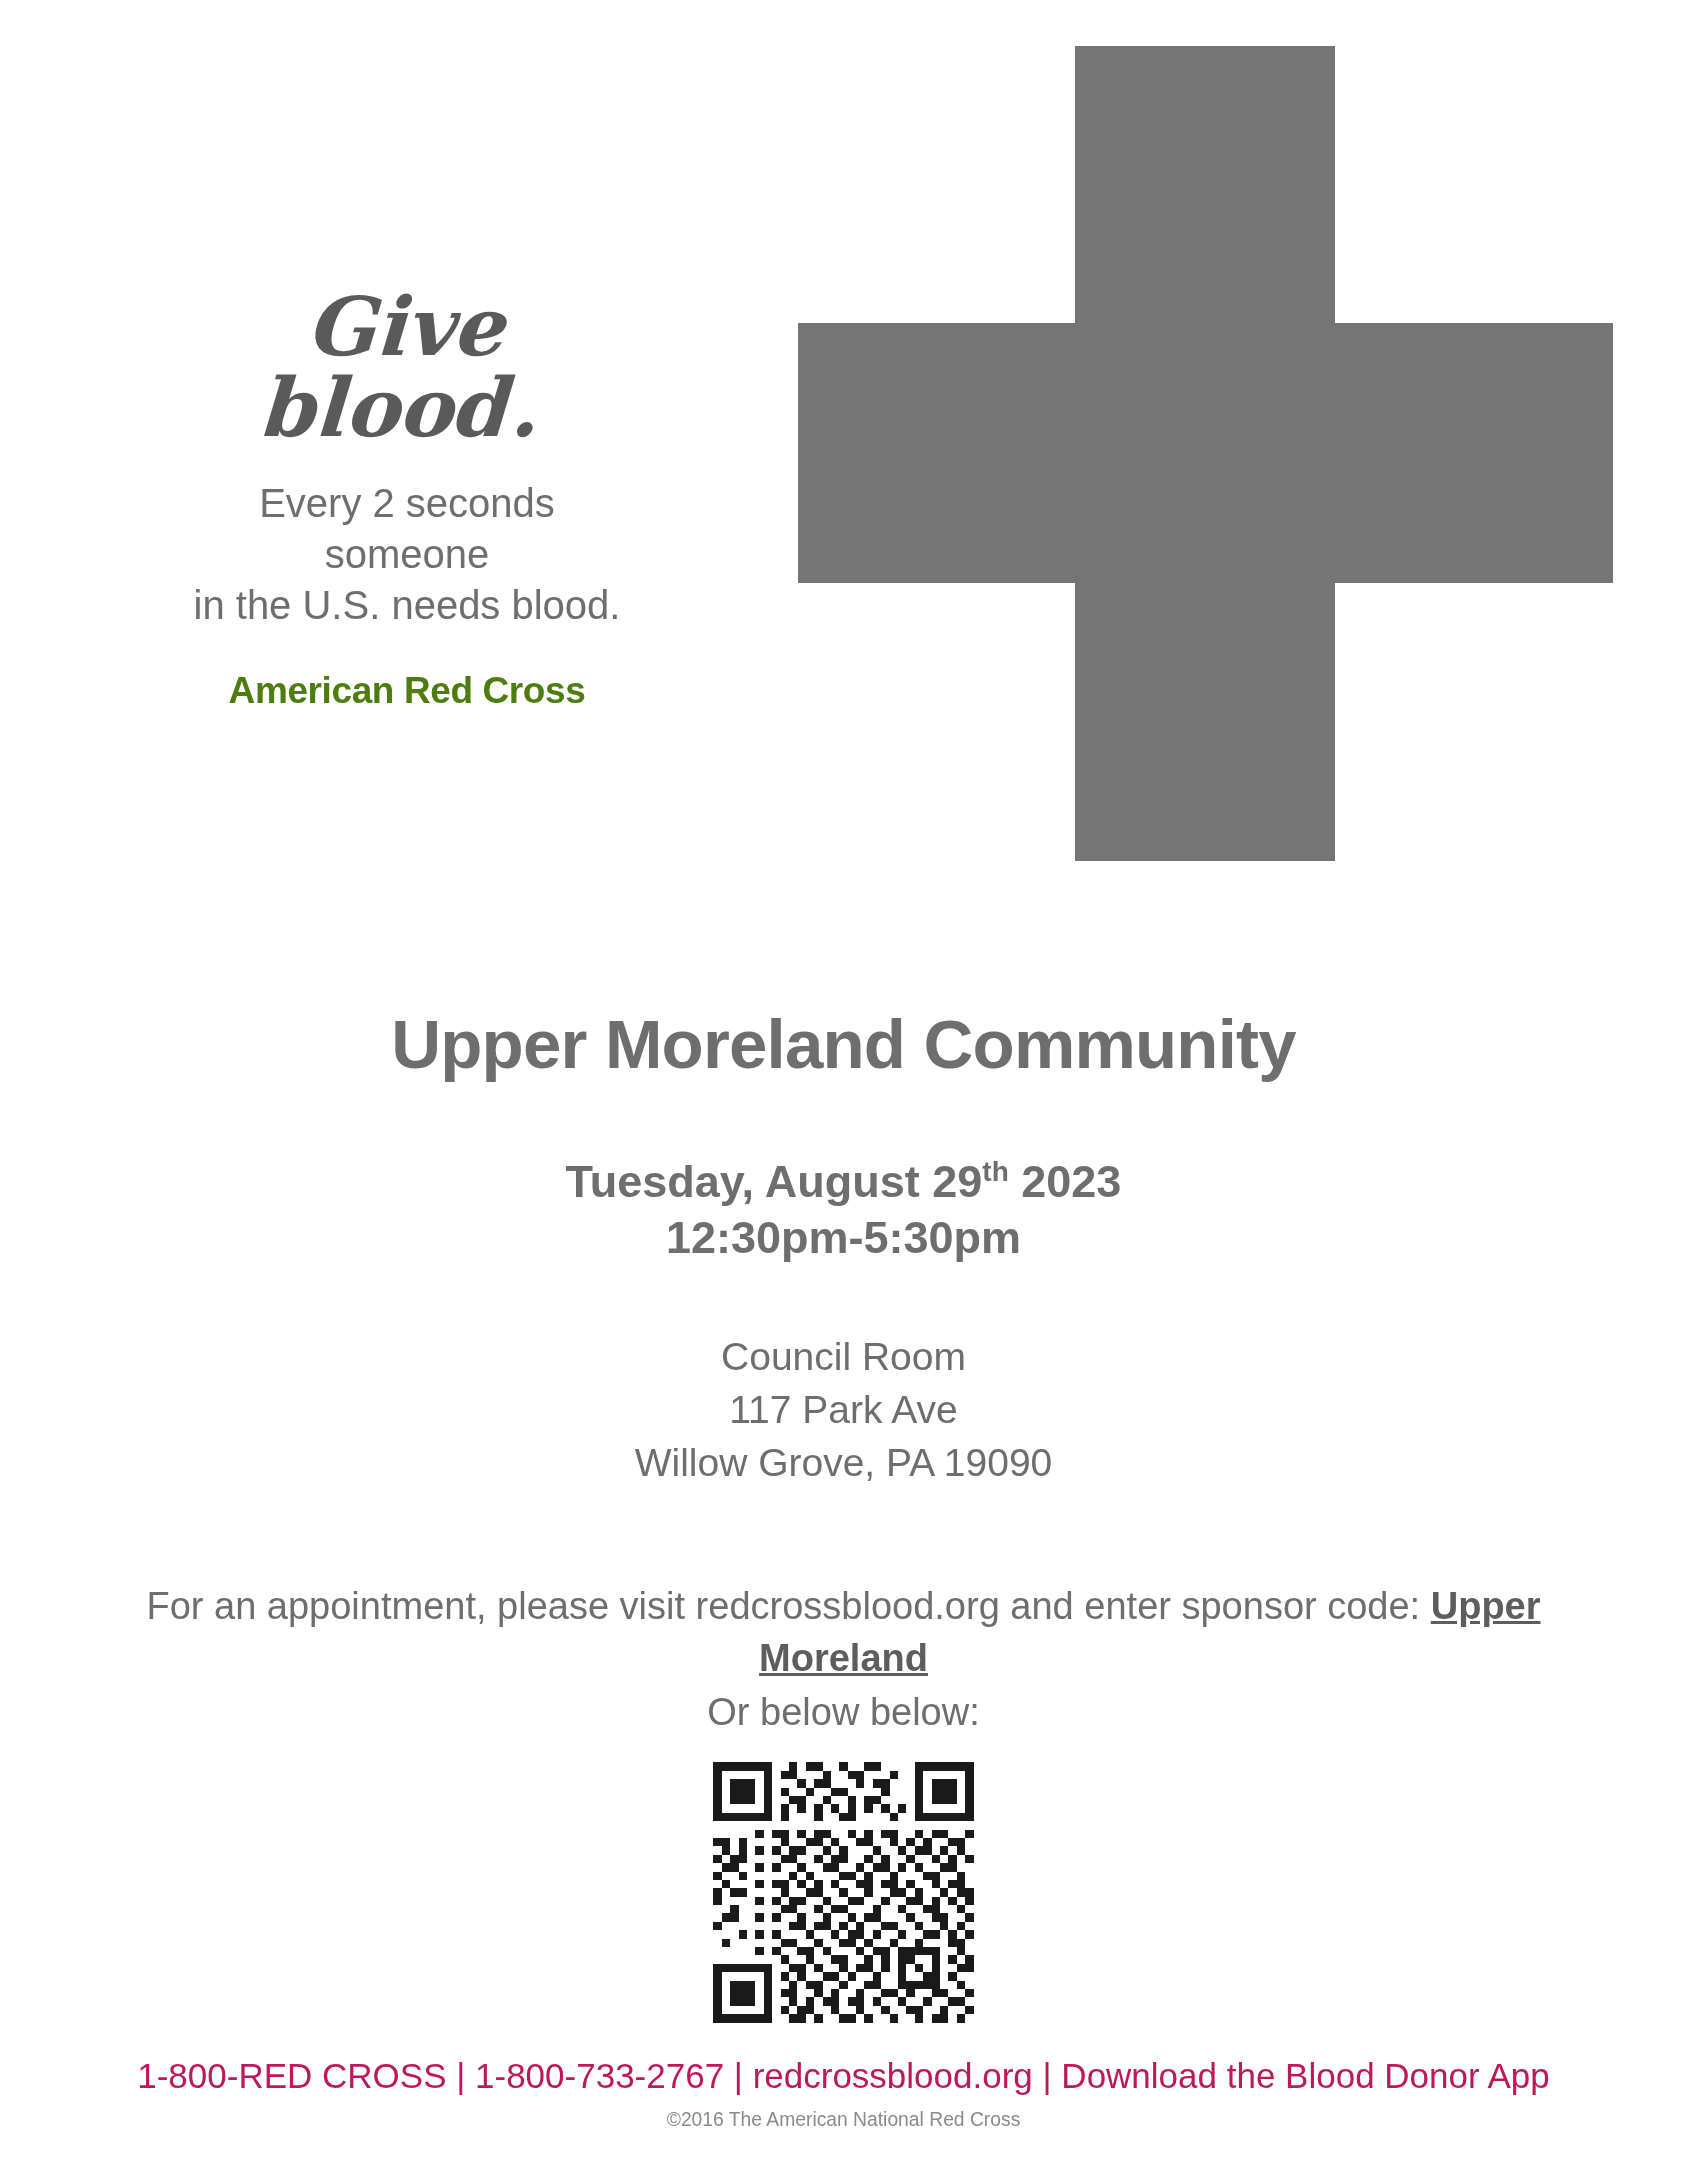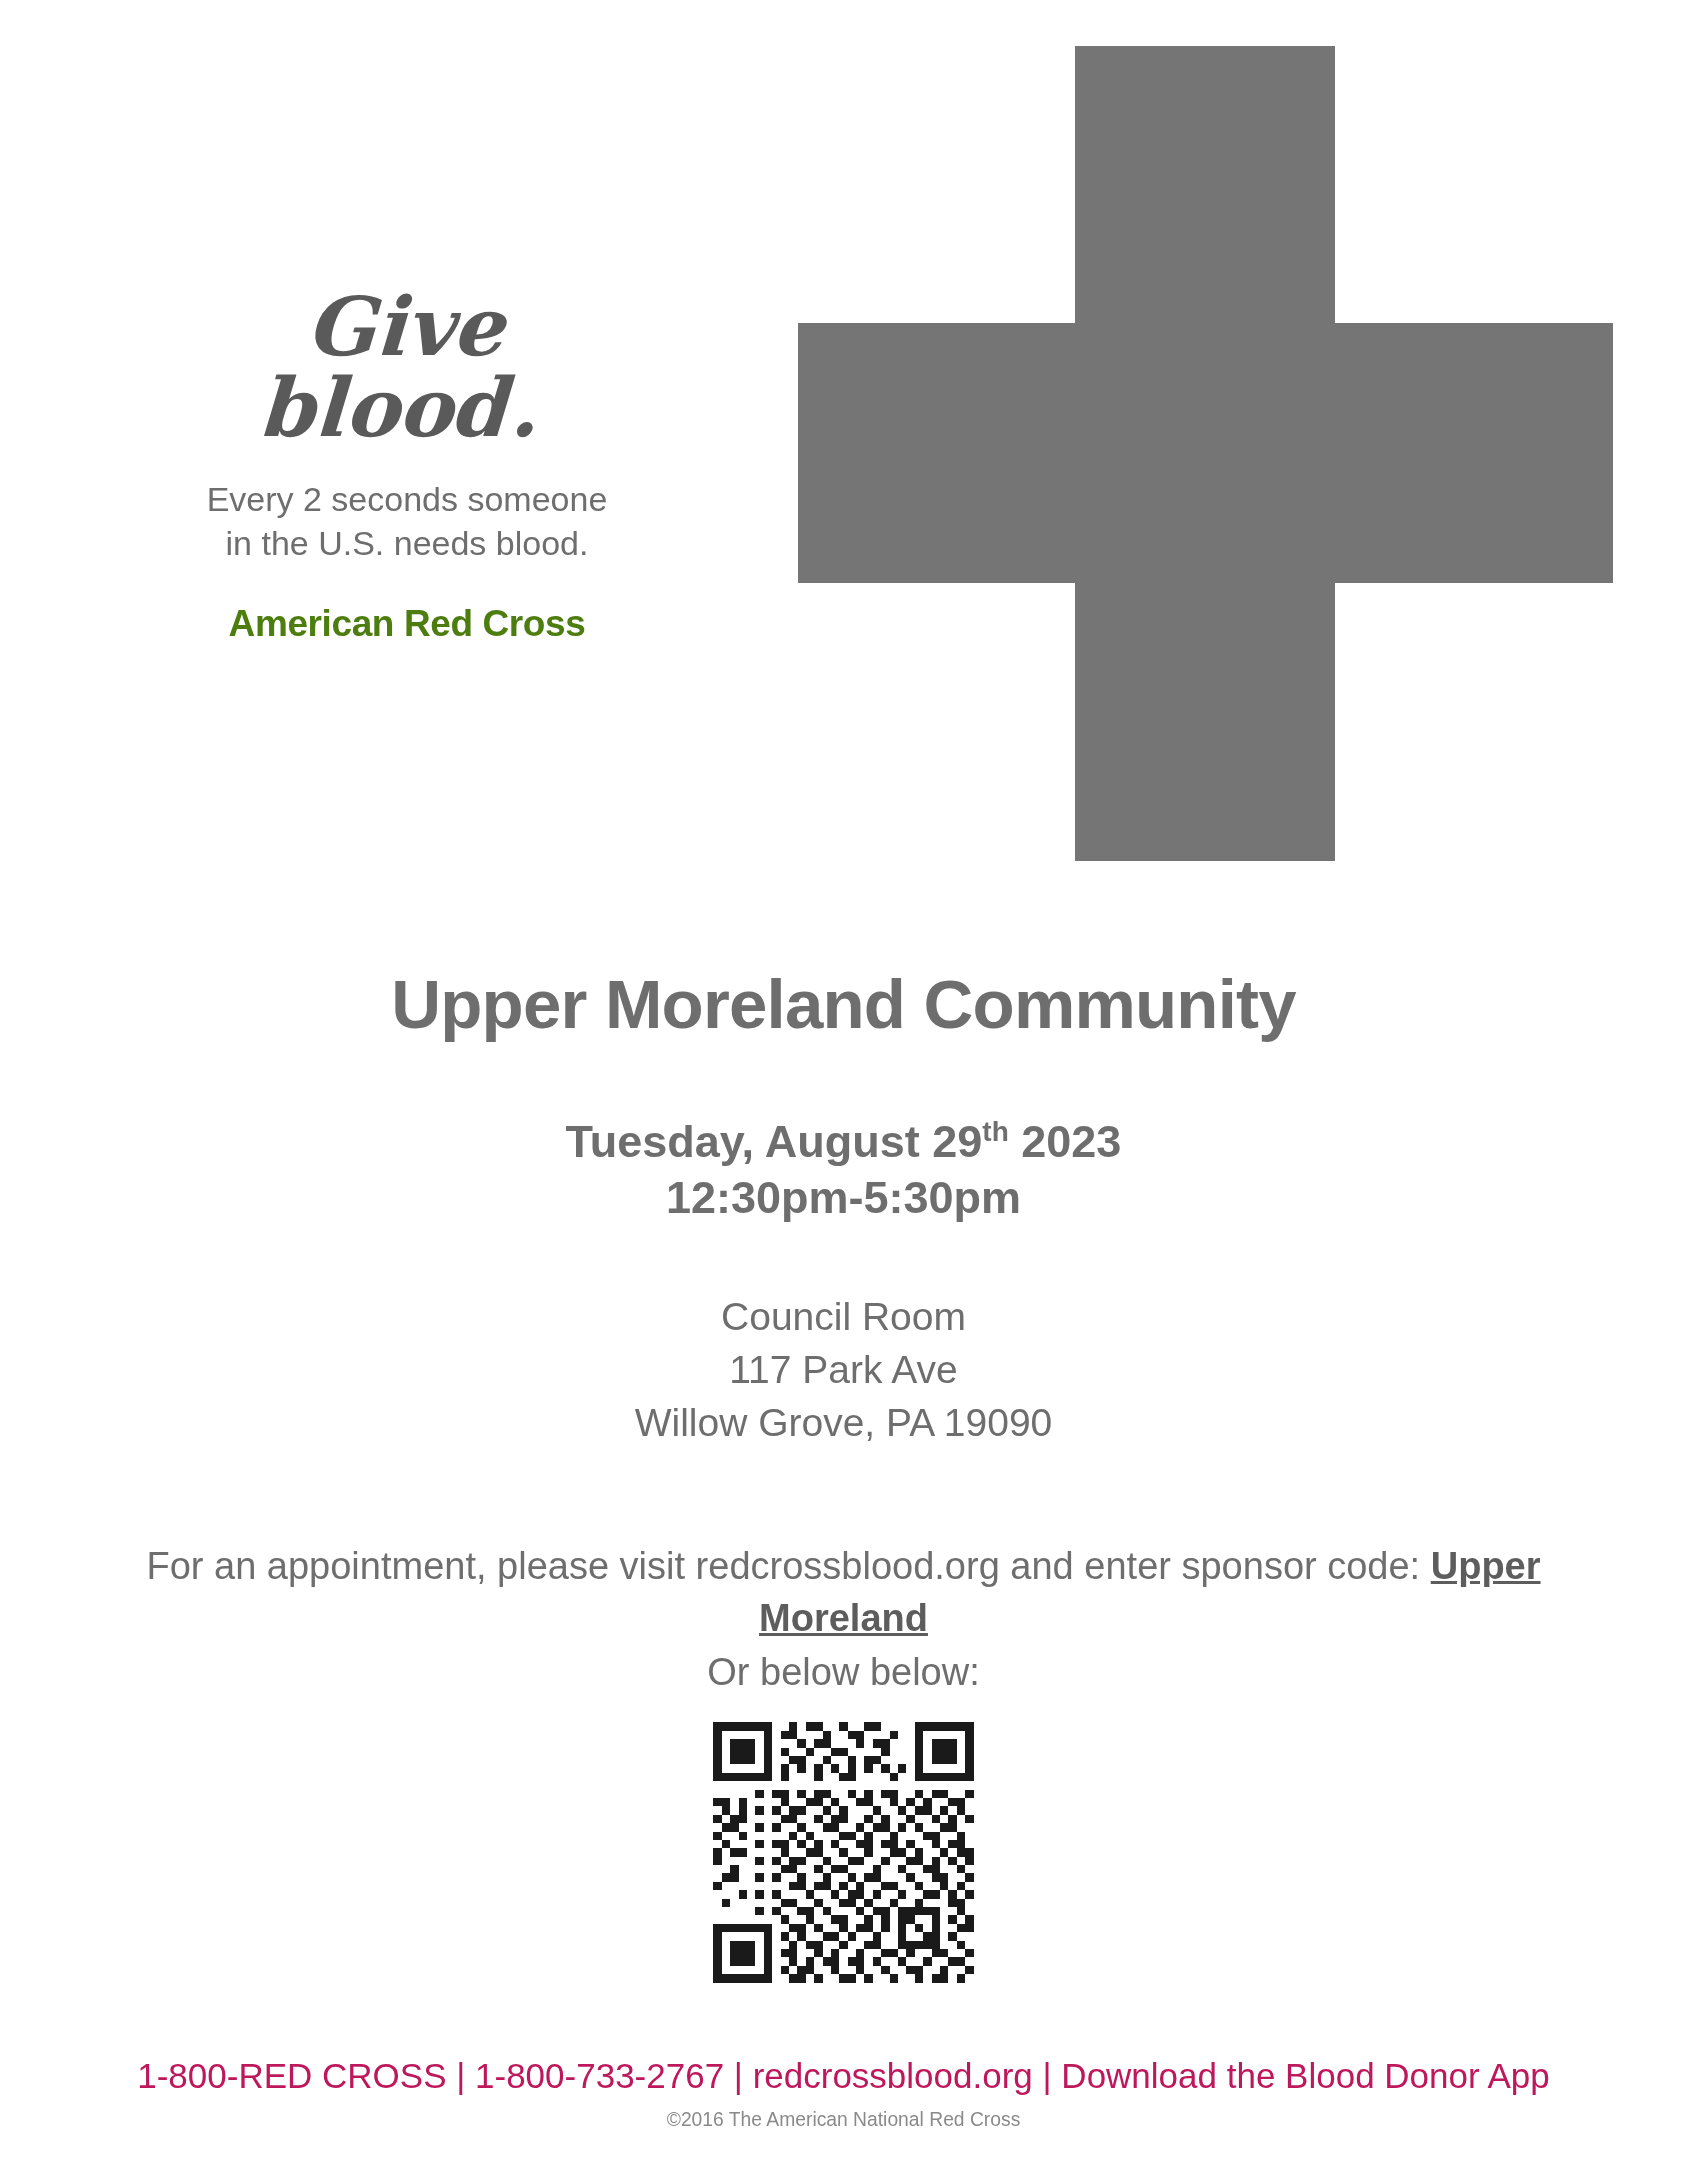--- a/index.html
+++ b/index.html
@@ -36,21 +36,21 @@
     font-style: italic;
     font-weight: bold;
     font-size: 81px;
     color: #5a5a5a;
     letter-spacing: -0.8px;
     line-height: 1.0;
     transform: skewX(-6deg);
   }
   .tagline {
     margin-top: 30px;
-    font-size: 34px;
+    font-size: 40px;
     line-height: 1.28;
     color: #6e6e6e;
     font-family: "Liberation Sans", sans-serif;
   }
   .org-name {
     margin-top: 38px;
     font-size: 37px;
     font-weight: bold;
     color: #4d7c0f;
     letter-spacing: -0.4px;
@@ -78,21 +78,21 @@
     top: 277px;
     width: 815px;
     height: 260px;
     background: #757575;
   }
 
   
   .content {
     position: absolute;
     left: 0;
-    top: 967px;
+    top: 1007px;
     width: 1687px;
     text-align: center;
   }
   .drive-title {
     font-size: 69px;
     font-weight: bold;
     color: #6e6e6e;
     letter-spacing: -0.8px;
     line-height: 1.1;
   }

